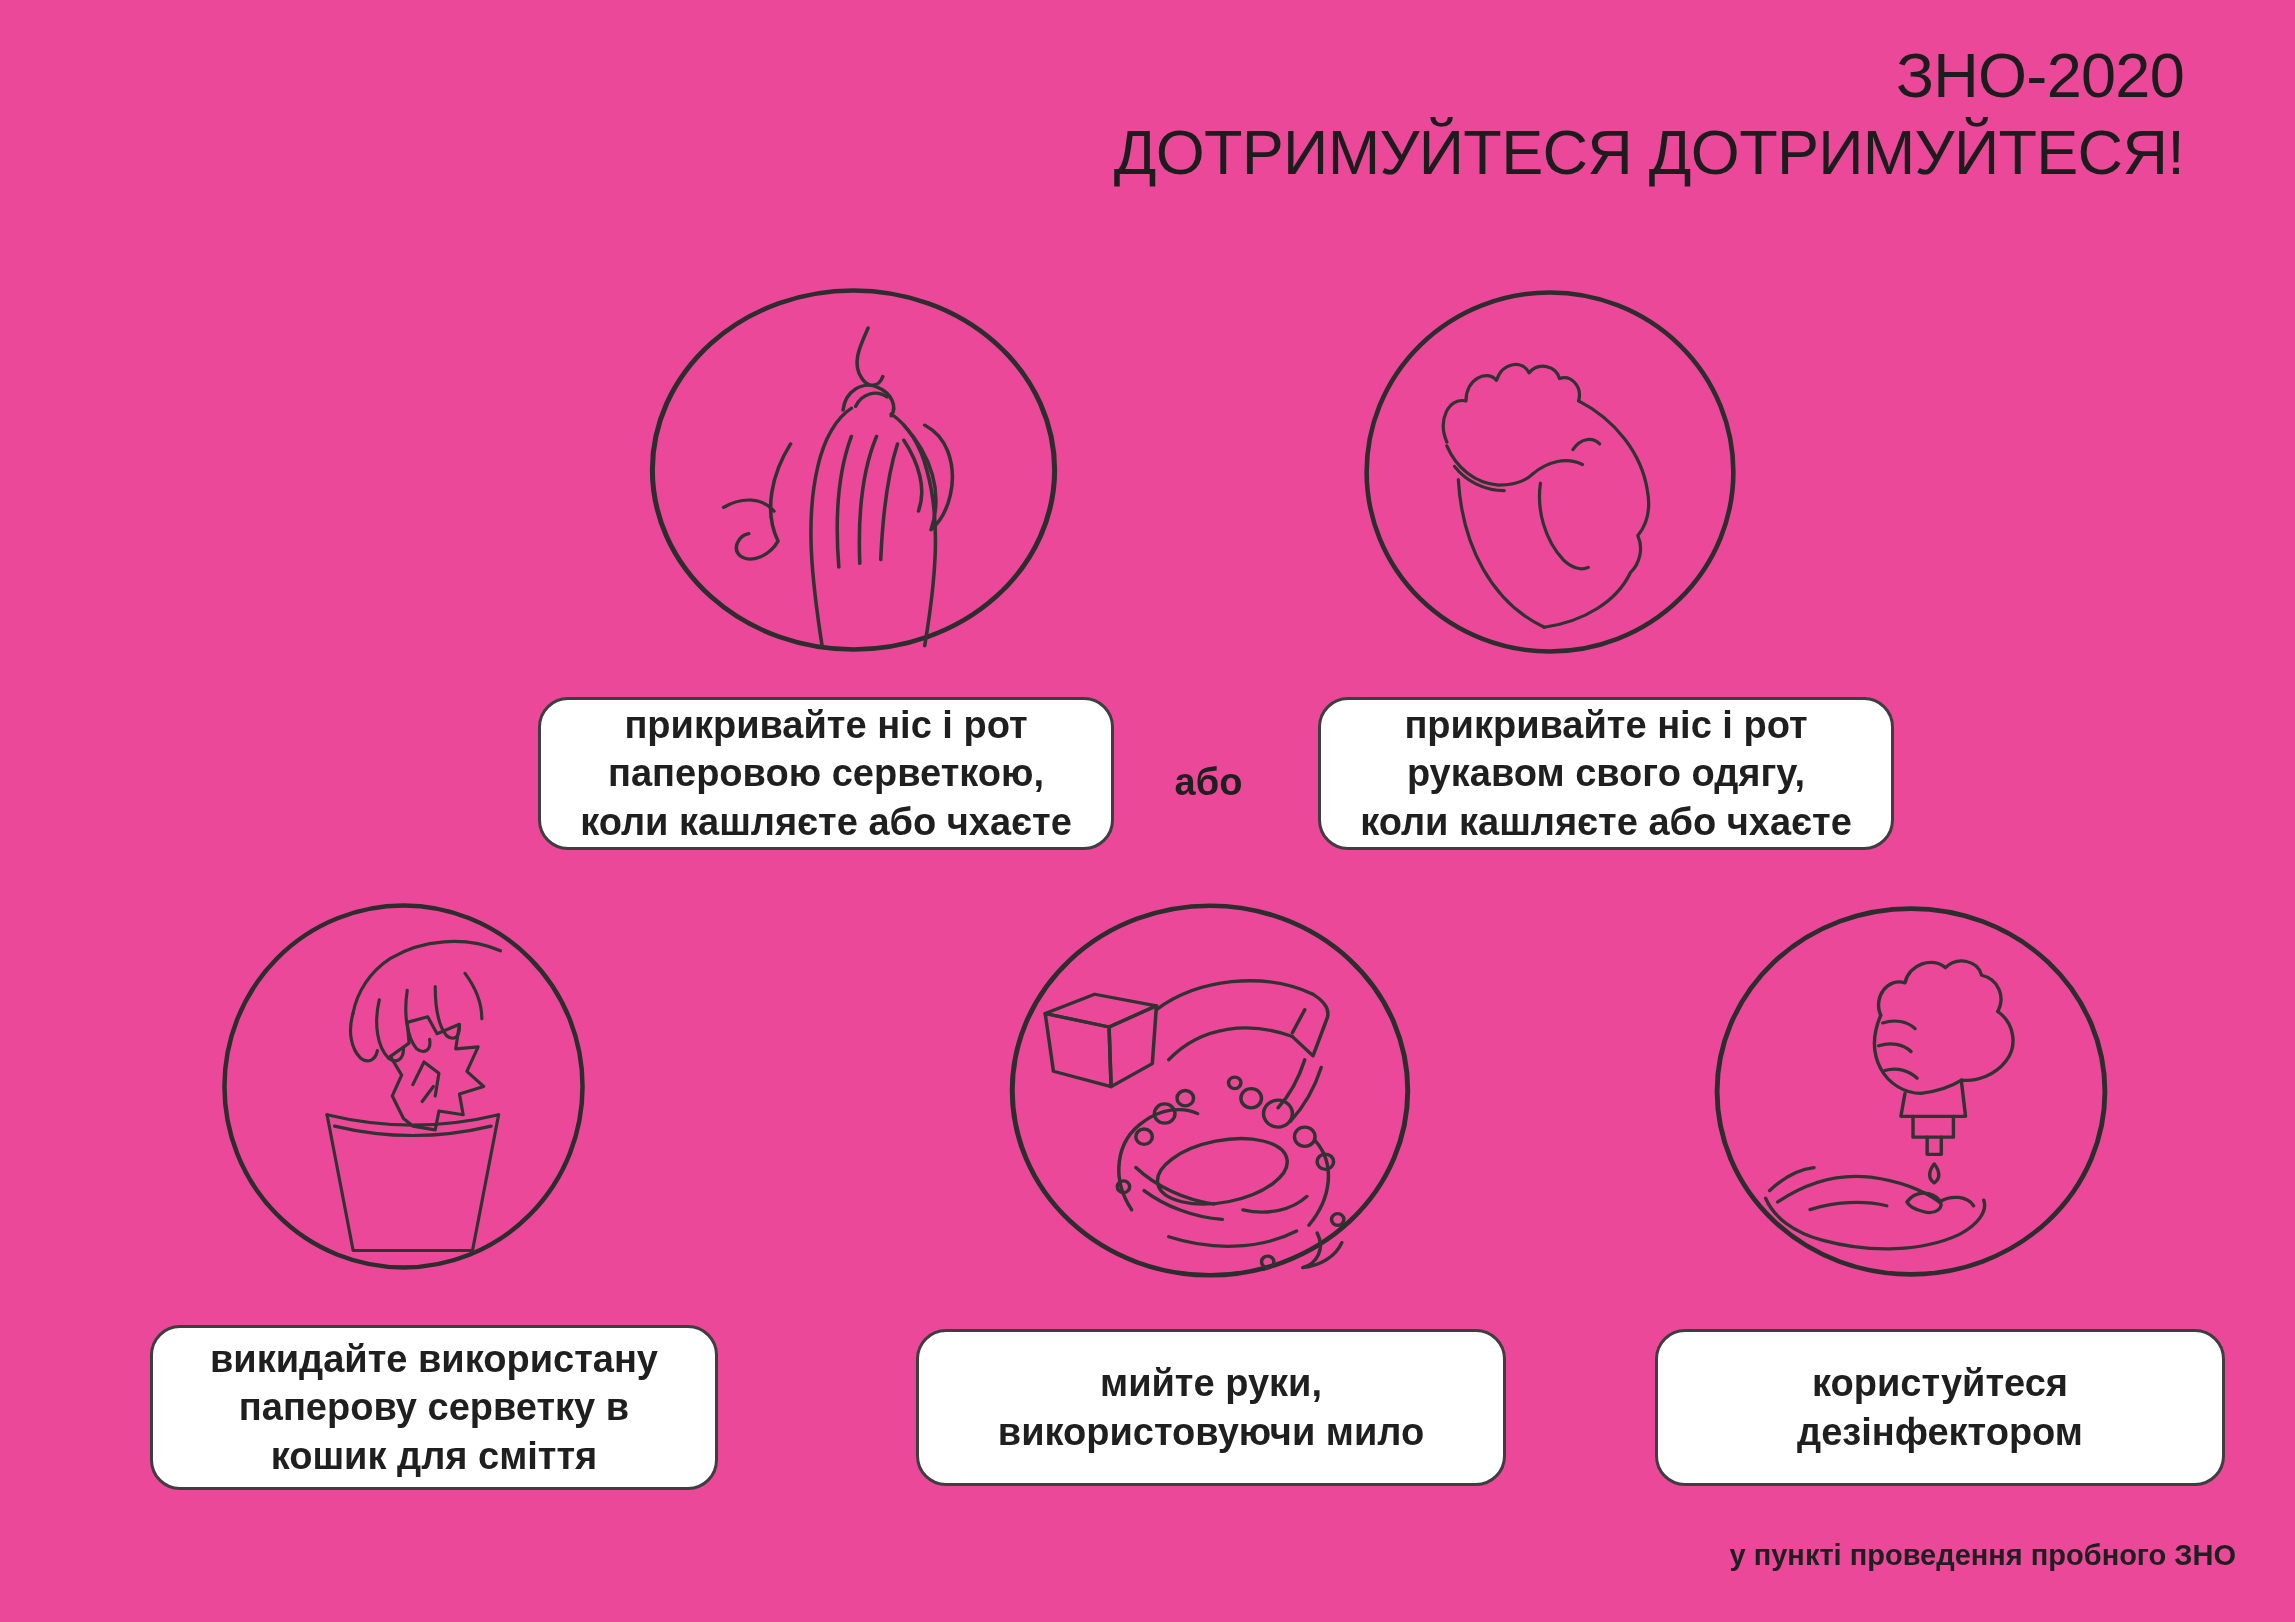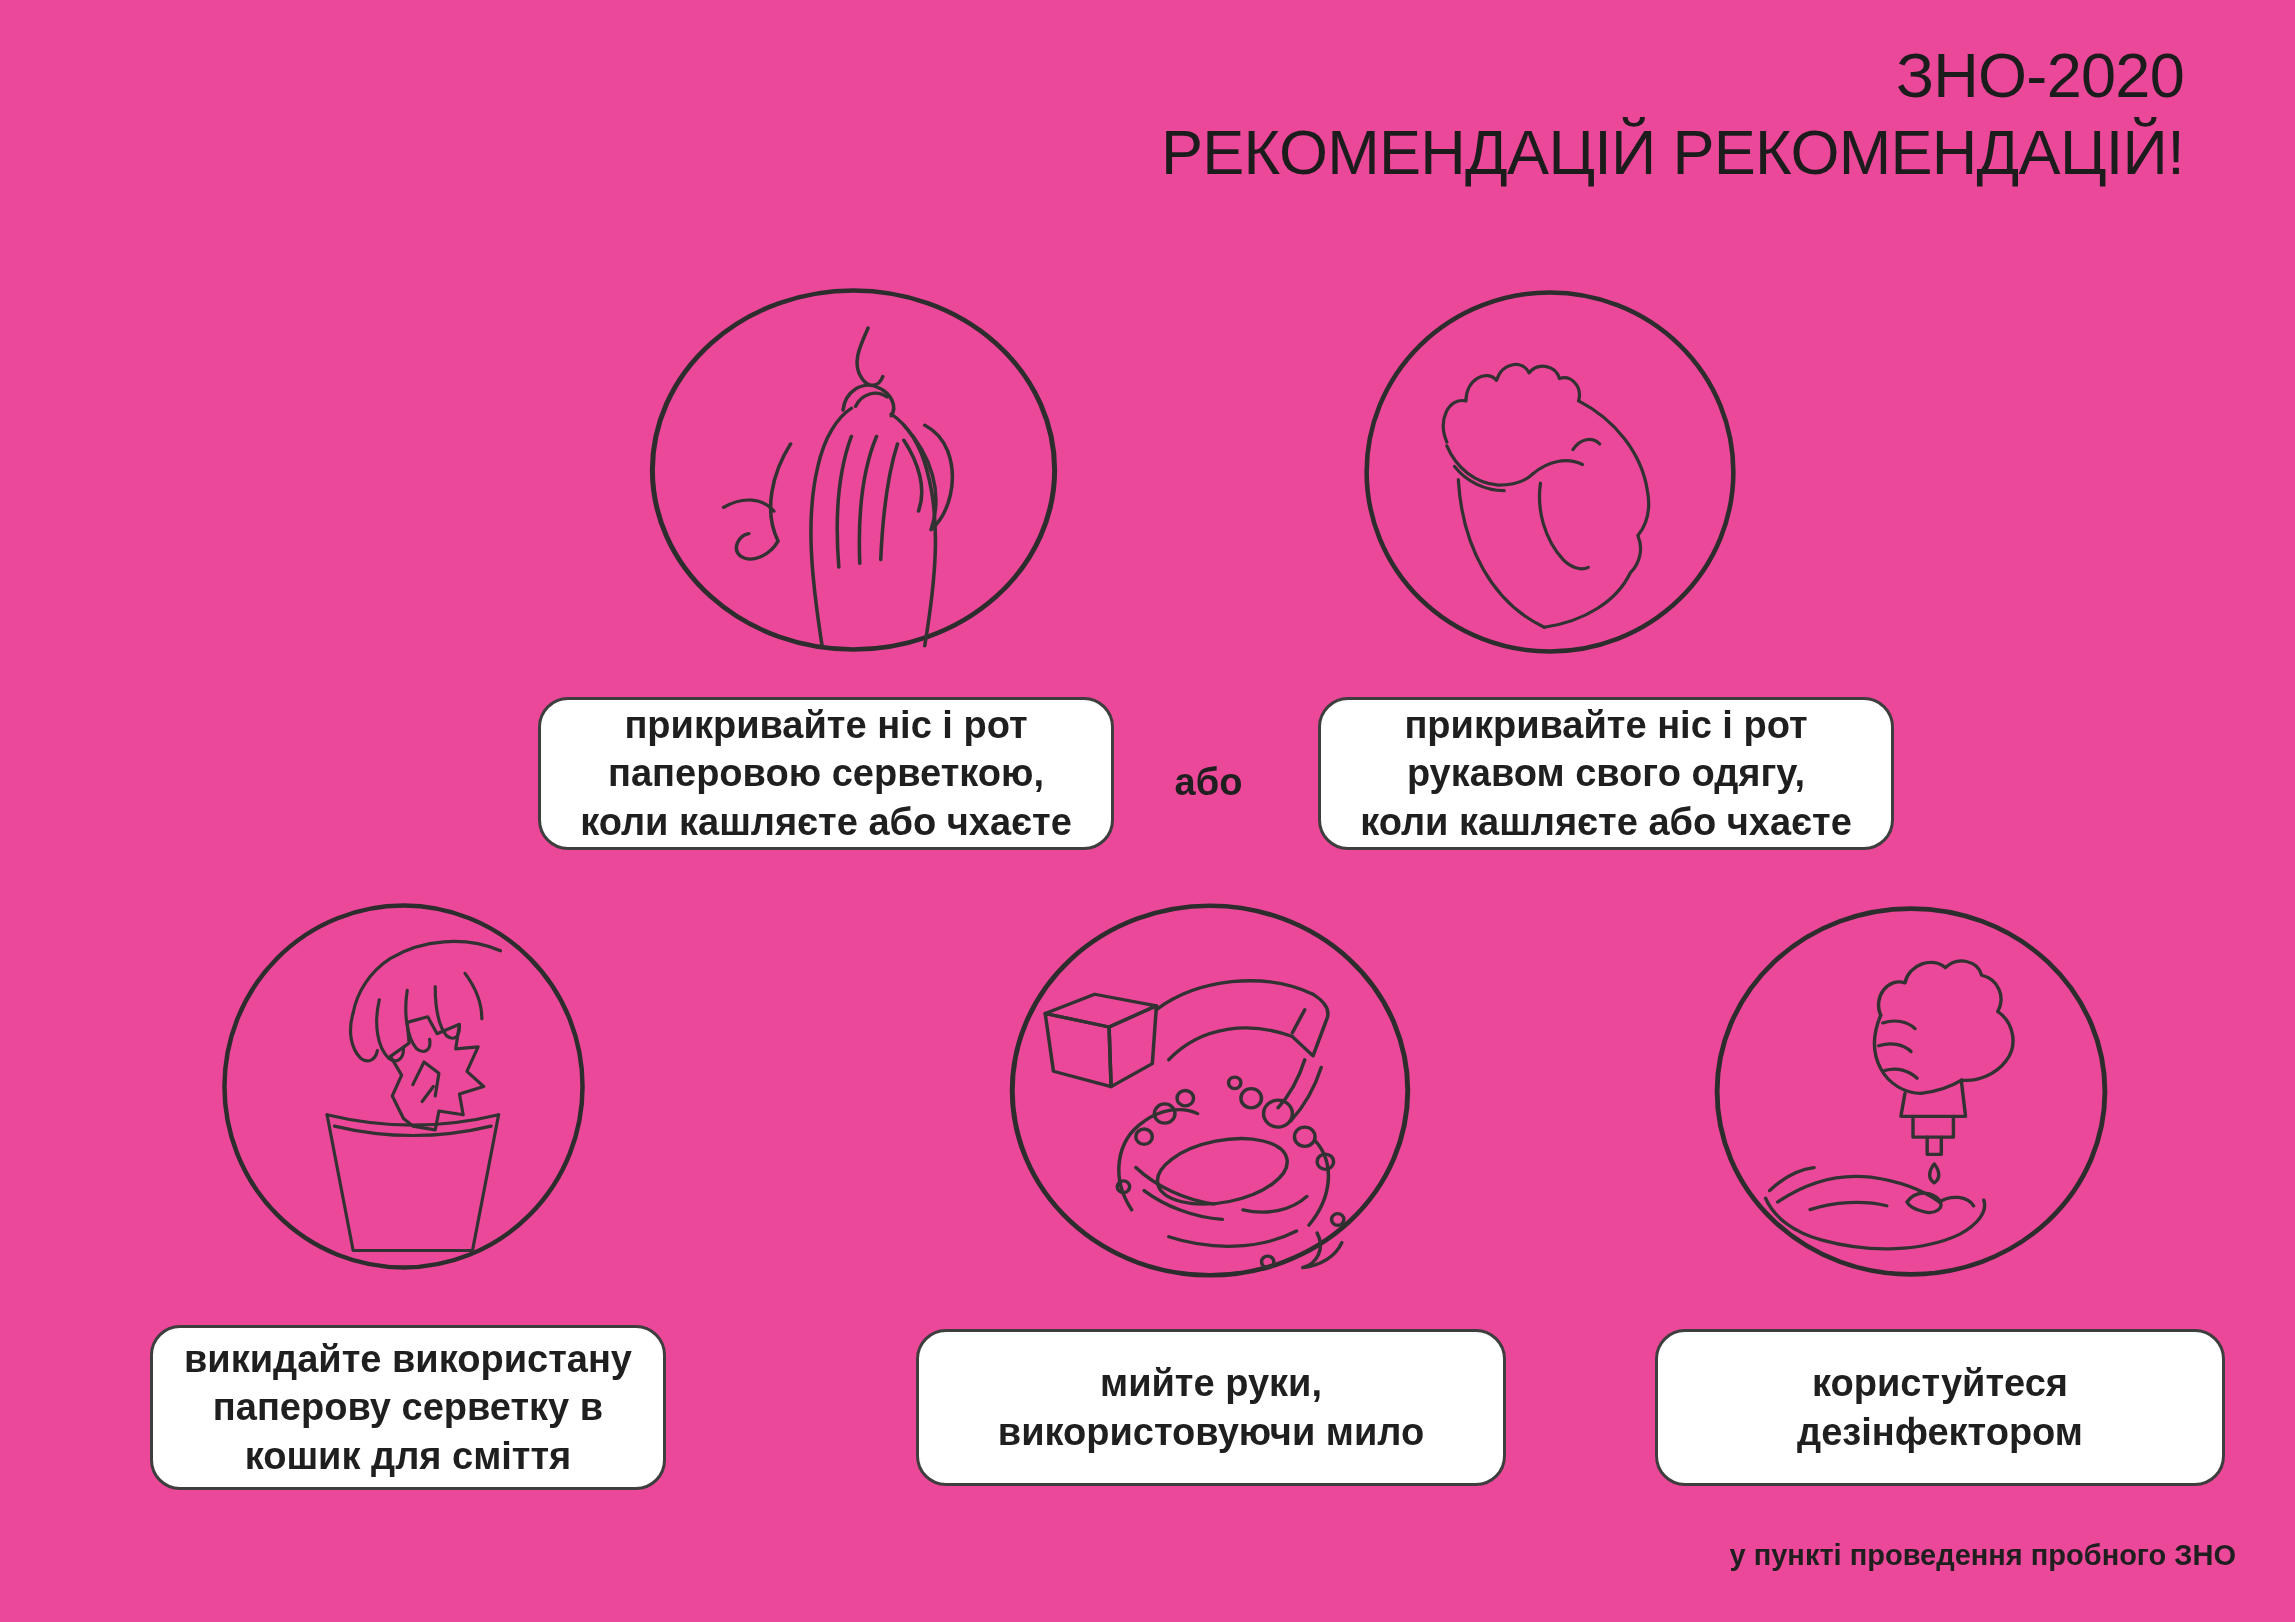--- a/index.html
+++ b/index.html
@@ -30,21 +30,21 @@
   .art{stroke:#323232;fill:none;stroke-linecap:round;stroke-linejoin:round;stroke-width:1.7;}
   .ring{stroke:#2d2d2d;fill:none;stroke-width:2.4;}
 </style>
 </head>
 <body>
 
 <div class="stage">
 
   <div class="title">
     <div>ЗНО-2020</div>
-    <div>РЕКОМЕНДАЦІЙ РЕКОМЕНДАЦІЙ!</div>
+    <div>ДОТРИМУЙТЕСЯ ДОТРИМУЙТЕСЯ!</div>
   </div>
 
   <div class="icon-wrap" style="left:644px;top:283px;width:419px;height:374px;">
     <svg viewBox="0 0 200 200" preserveAspectRatio="none">
       <circle class="ring" cx="100" cy="100" r="96"></circle>
       <path class="art" d="M107 24 C103 34 99 43 104 51 C107 56 112 56 114 50"></path>
       <path class="art" d="M95 68 C96 58 104 52 112 56 C118 59 121 66 118 71"></path>
       <path class="art" d="M101 66 C104 59 111 57 116 61"></path>
       <path class="art" d="M85 194 C80 158 77 126 83 98 C86 83 92 72 99 67"></path>
       <path class="art" d="M134 194 C139 160 142 128 135 100 C132 87 126 76 118 70"></path>
@@ -154,21 +154,21 @@
       <path class="art" d="M111.5 138 C114.5 142 114.5 146 111.5 148 C108.5 146 108.5 142 111.5 138 Z"></path>
       <path class="art" d="M30 152 C36 146 44 141 52 140"></path>
       <path class="art" d="M34 158 C48 148 64 143 80 145 C94 147 106 152 114 158"></path>
       <path class="art" d="M114 158 C120 154 128 155 131 160"></path>
       <path class="art" d="M28 156 C32 166 42 174 56 178 C80 185 106 184 124 175 C133 170 138 163 136 157"></path>
       <path class="art" d="M50 162 C62 158 76 157 88 160"></path>
       <path class="art" d="M98 158 C102 152 110 152 114 157 C117 161 112 165 106 163 C102 162 99 160 98 158"></path>
     </svg>
   </div>
 
-  <div class="label-box" style="left:150px;top:1325px;width:516px;height:165px;">
+  <div class="label-box" style="left:150px;top:1325px;width:568px;height:165px;">
     <span>викидайте використану
 паперову серветку в
 кошик для сміття</span>
   </div>
 
   <div class="label-box" style="left:1655px;top:1329px;width:570px;height:157px;">
     <span>користуйтеся
 дезінфектором</span>
   </div>
 

